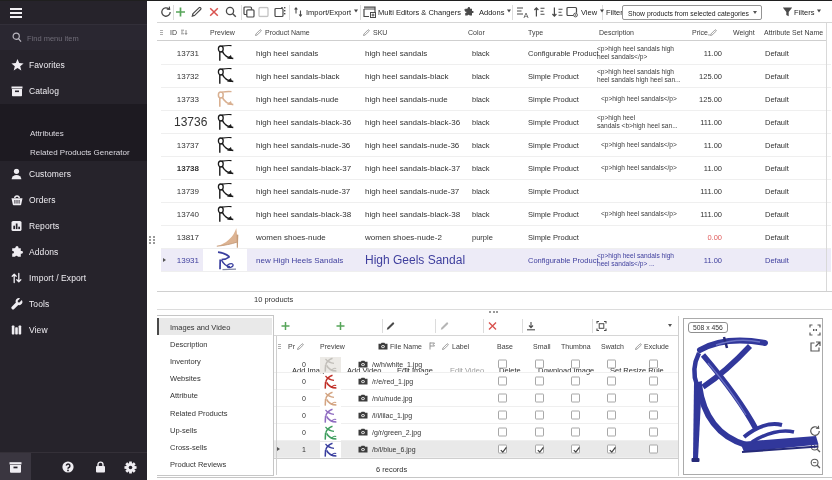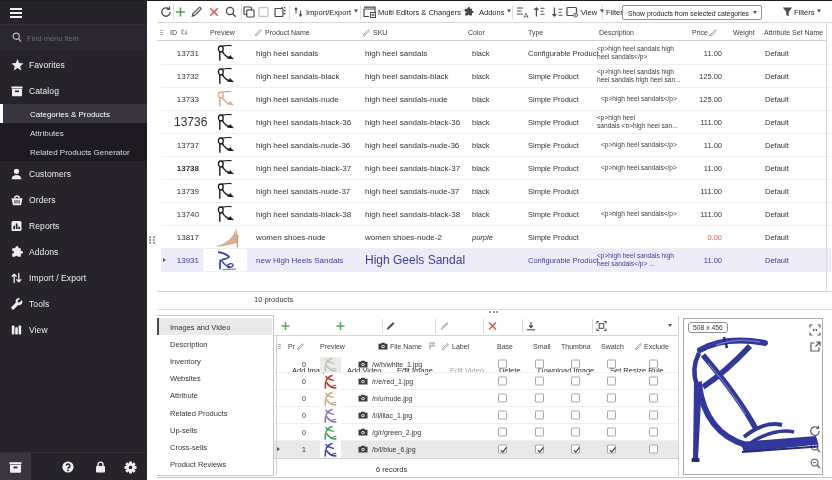--- a/index.html
+++ b/index.html
@@ -129,23 +129,20 @@
       </div>
 <div class="mitem" style="top:317px;">
         <svg width="11" height="11" viewBox="0 0 11 11" style="">
           <rect x="0.8" y="1" width="2.6" height="9" rx="0.7" fill="#efedf2"></rect>
           <rect x="4.2" y="2.8" width="2.6" height="7.2" rx="0.7" fill="#efedf2"></rect>
           <rect x="7.6" y="1" width="2.6" height="9" rx="0.7" fill="#efedf2"></rect>
         </svg>
         <span class="txt">View</span>
       </div>
 <div class="sub" style="top:104px;height:57px;">
-<div class="sitem sel" style="top:0px;">
-          <span class="txt">Categories &amp; Products</span>
-        </div>
 <div class="sitem" style="top:19px;">
           <span class="txt">Attributes</span>
         </div>
 <div class="sitem" style="top:38px;">
           <span class="txt">Related Products Generator</span>
         </div>
 </div>
 <div class="abs" style="left:0;top:452px;width:147px;height:28px;background:#26232b;border-top:1px solid #343038;">
 <div class="abs" style="left:0;top:0;width:31px;height:28px;background:#3a3640;"></div>
 <span class="abs" style="left:9px;top:8px;">
@@ -510,21 +507,21 @@
 <span class="abs" style="left:54px;top:1px;">
           <svg width="26" height="22" viewBox="0 0 26 22" style="">
             <path d="M1.5 19.3 C8.5 17.5 14.5 13.3 18.2 7.8 C19.4 5.8 20.6 3.2 21.3 1.3 C22 5.5 22.2 10 22 14.2 L21.9 15.3 C14.5 17.8 6.5 18.9 1.5 19.3 Z" fill="#dcb392"></path>
 <path d="M21.6 7.5 L23.3 7.8 L22.9 20.8 L21.8 20.8 Z" fill="#c49a77"></path>
 <path d="M1.8 19.2 C9 18.6 16 17 21.9 15.2" stroke="#c49a77" stroke-width="0.9" fill="none"></path>
           </svg>
         </span>
 <span class="gc" style="left:13px;width:25px;text-align:right;font-size:8px;">13817</span>
 <span class="gc" style="left:95px;font-size:8px;">women shoes-nude</span>
 <span class="gc" style="left:204px;font-size:8px;">women shoes-nude-2</span>
-<span class="gc" style="left:311px;font-style:italic;">purple</span>
+<span class="gc" style="left:311px;">purple</span>
 <span class="gc" style="left:367px;">Simple Product</span>
 <span class="gc" style="left:518px;width:43px;text-align:right;color:#e05c5c">0.00</span>
 <span class="gc" style="left:604px;">Default</span>
 </div>
 <div class="grow sel" style="top:226px;">
 <span class="abs" style="left:2px;top:9px;width:0;height:0;border-top:2.8px solid transparent;border-bottom:2.8px solid transparent;border-left:3.6px solid #555;"></span>
 <div class="abs" style="left:42px;top:0;width:44px;height:22px;background:#fff;"></div>
 <span class="abs" style="left:54px;top:1px;">
           <svg width="22" height="22" viewBox="0 0 22 22" style="">
             <g stroke="#3a3f9f" fill="none">

